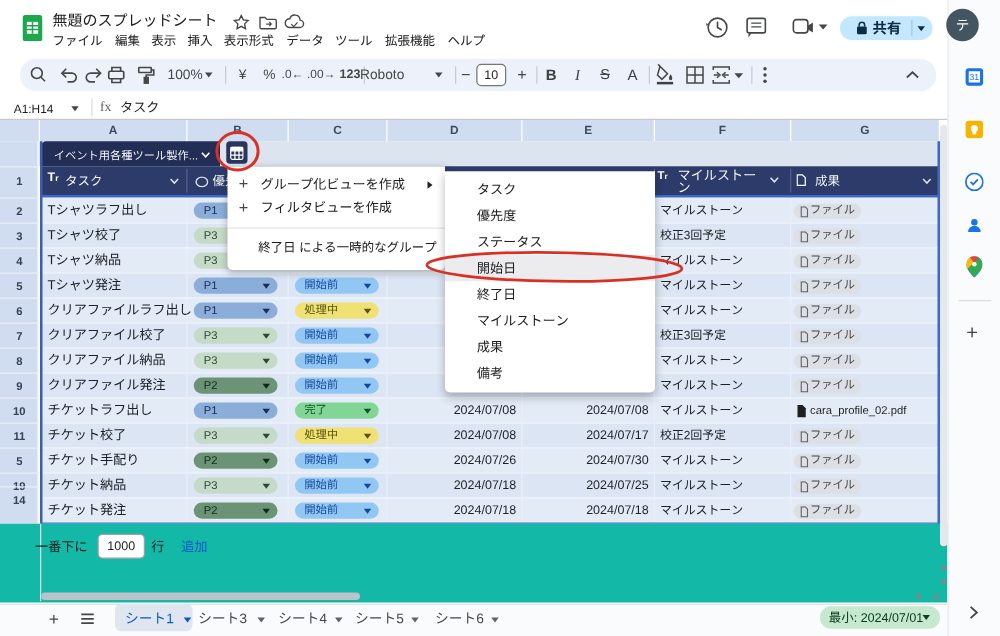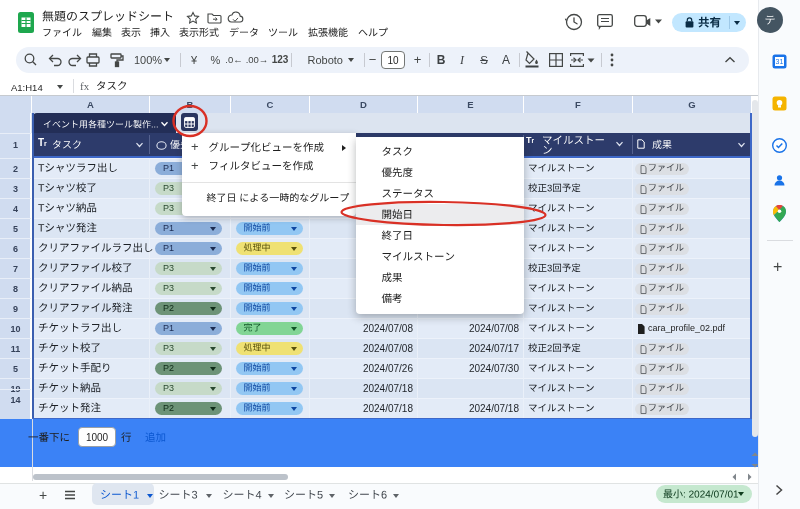--- a/index.html
+++ b/index.html
@@ -35,21 +35,21 @@
 .stb{background:#92c7f3;color:#0f47a1;}
 .sty{background:#efe173;color:#58510d;}
 .stg{background:#82d595;color:#0f5526;}
 .fchip{position:absolute;left:602px;top:4px;width:54px;height:12.5px;background:#dcdfe4;border-radius:7px;}
 .pdfc{position:absolute;left:604px;top:3.5px;height:13px;font-size:9px;color:#1f1f1f;}
 .tbl-l{position:absolute;left:32px;top:113px;width:1.5px;height:306px;background:#3b5fb0;}
 .tbl-r{position:absolute;left:750px;top:113px;width:1.5px;height:306px;background:#3e68c8;}
 .tbl-b{position:absolute;left:32px;top:417.5px;width:719.5px;height:1.5px;background:#3e68c8;}
 .menu1{position:absolute;left:182px;top:133px;width:174px;height:83px;background:#fff;border-radius:0 0 4px 4px;box-shadow:0 2px 6px rgba(32,33,36,.3);z-index:10;}
 .menu2{position:absolute;left:356px;top:136.5px;width:168px;height:177.5px;background:#fff;border-radius:0 0 4px 4px;box-shadow:0 3px 8px rgba(32,33,36,.32);z-index:10;}
-.addrow{position:absolute;left:0;top:419px;width:758px;height:48px;background:#3b82f6;}
+.addrow{position:absolute;left:0;top:419px;width:758px;height:63px;background:#14b8a6;}
 .addbox{position:absolute;left:78px;top:8px;width:38px;height:20px;border:1px solid #9aa0a6;border-radius:4px;background:#fff;font-size:10px;color:#1f1f1f;text-align:center;line-height:19px;}
 .hthumb{position:absolute;left:33px;top:474px;width:255px;height:5.5px;background:#bcc2ca;border-radius:3px;}
 .vthumb{position:absolute;left:752px;top:100px;width:5.5px;height:337px;background:#e4e7eb;border-radius:3px;}
 .bbar{position:absolute;left:0;top:482.5px;width:800px;height:26.5px;background:#f9fbfd;border-top:1px solid #e0e3e3;}
 .tabtri{position:absolute;width:0;height:0;border-left:3.5px solid transparent;border-right:3.5px solid transparent;border-top:4px solid #5f6368;}
 .atab{position:absolute;left:92px;top:483px;width:62px;height:22px;background:#dfe6f0;border-radius:5px;}
 .gpill{position:absolute;left:656px;top:485px;width:96px;height:18px;background:#c5e8cf;border-radius:9px;}
 .sidebar{position:absolute;left:758px;top:0;width:42px;height:509px;background:#f9fbfd;border-left:1px solid #e7eaee;}
 .L1{position:absolute;left:0;top:0;z-index:5;pointer-events:none;}
 .L2{position:absolute;left:0;top:0;z-index:15;pointer-events:none;}
@@ -243,21 +243,21 @@
 </svg>
 <div class="ti" style="left:134px;width:34px;text-align:left">100%</div>
 <div class="abs" style="left:164px;top:58px;width:0;height:0;border-left:3.5px solid transparent;border-right:3.5px solid transparent;border-top:4px solid #444746"></div>
 <div class="tdv" style="left:180px"></div>
 <div class="ti" style="left:186px;width:16px">¥</div>
 <div class="ti" style="left:207px;width:17px">%</div>
 <div class="ti" style="left:223px;width:22px;font-size:9.5px">.0←</div>
 <div class="ti" style="left:245px;width:24px;font-size:9.5px">.00→</div>
 <div class="ti" style="left:268px;width:24px;font-size:10px;font-weight:bold">123</div>
 <div class="tdv" style="left:291px"></div>
-<div class="ti" style="left:303px;width:40px;text-align:right">Roboto</div>
+<div class="ti" style="left:288px;width:40px;text-align:left">Roboto</div>
 <div class="abs" style="left:348px;top:58px;width:0;height:0;border-left:3.5px solid transparent;border-right:3.5px solid transparent;border-top:4px solid #444746"></div>
 <div class="tdv" style="left:364px"></div>
 <div class="ti" style="left:365px;width:15px;font-size:13px">−</div>
 <div class="abs" style="left:381px;top:51px;width:24px;height:18px;border:1px solid #747775;border-radius:4px;background:#fff;font-size:10px;color:#1f1f1f;text-align:center;line-height:17px">10</div>
 <div class="ti" style="left:410px;width:15px;font-size:13px">+</div>
 <div class="tdv" style="left:429px"></div>
 <div class="ti" style="left:431px;width:20px;font-weight:bold;font-size:12px;color:#3c4043">B</div>
 <div class="ti" style="left:452px;width:20px;font-style:italic;font-size:12px;font-family:'Liberation Serif',serif;color:#3c4043">I</div>
 <div class="ti" style="left:474px;width:20px;font-size:11.5px;text-decoration:line-through;color:#3c4043">S</div>
 <div class="ti" style="left:496px;width:20px;font-size:12px;color:#3c4043">A</div>
@@ -475,20 +475,21 @@
     </div>
 <div class="row rowb" style="top:377.5px">
       <div class="chip p3" style="left:122px;width:67px">
         <span class="pt">P3</span>
         <i class="tri"></i>
       </div>
       <div class="chip stb" style="left:203px;width:67px">
         <i class="tri"></i>
       </div>
       <div class="cd" style="left:276px;width:104px">2024/07/18</div>
+      <div class="cd" style="left:384px;width:102px">2024/07/25</div>
       <div class="fchip">
         <svg width="7" height="9" viewBox="0 0 7 9" style="position:absolute;left:5px;top:2px">
           <path d="M1 .5h3.2L6 2.3V8.5H1z" fill="none" stroke="#5f6368" stroke-width="0.9"></path>
         </svg>
       </div>
     </div>
 <div class="row rowa" style="top:397.5px">
       <div class="chip p2" style="left:122px;width:67px">
         <span class="pt">P2</span>
         <i class="tri"></i>

